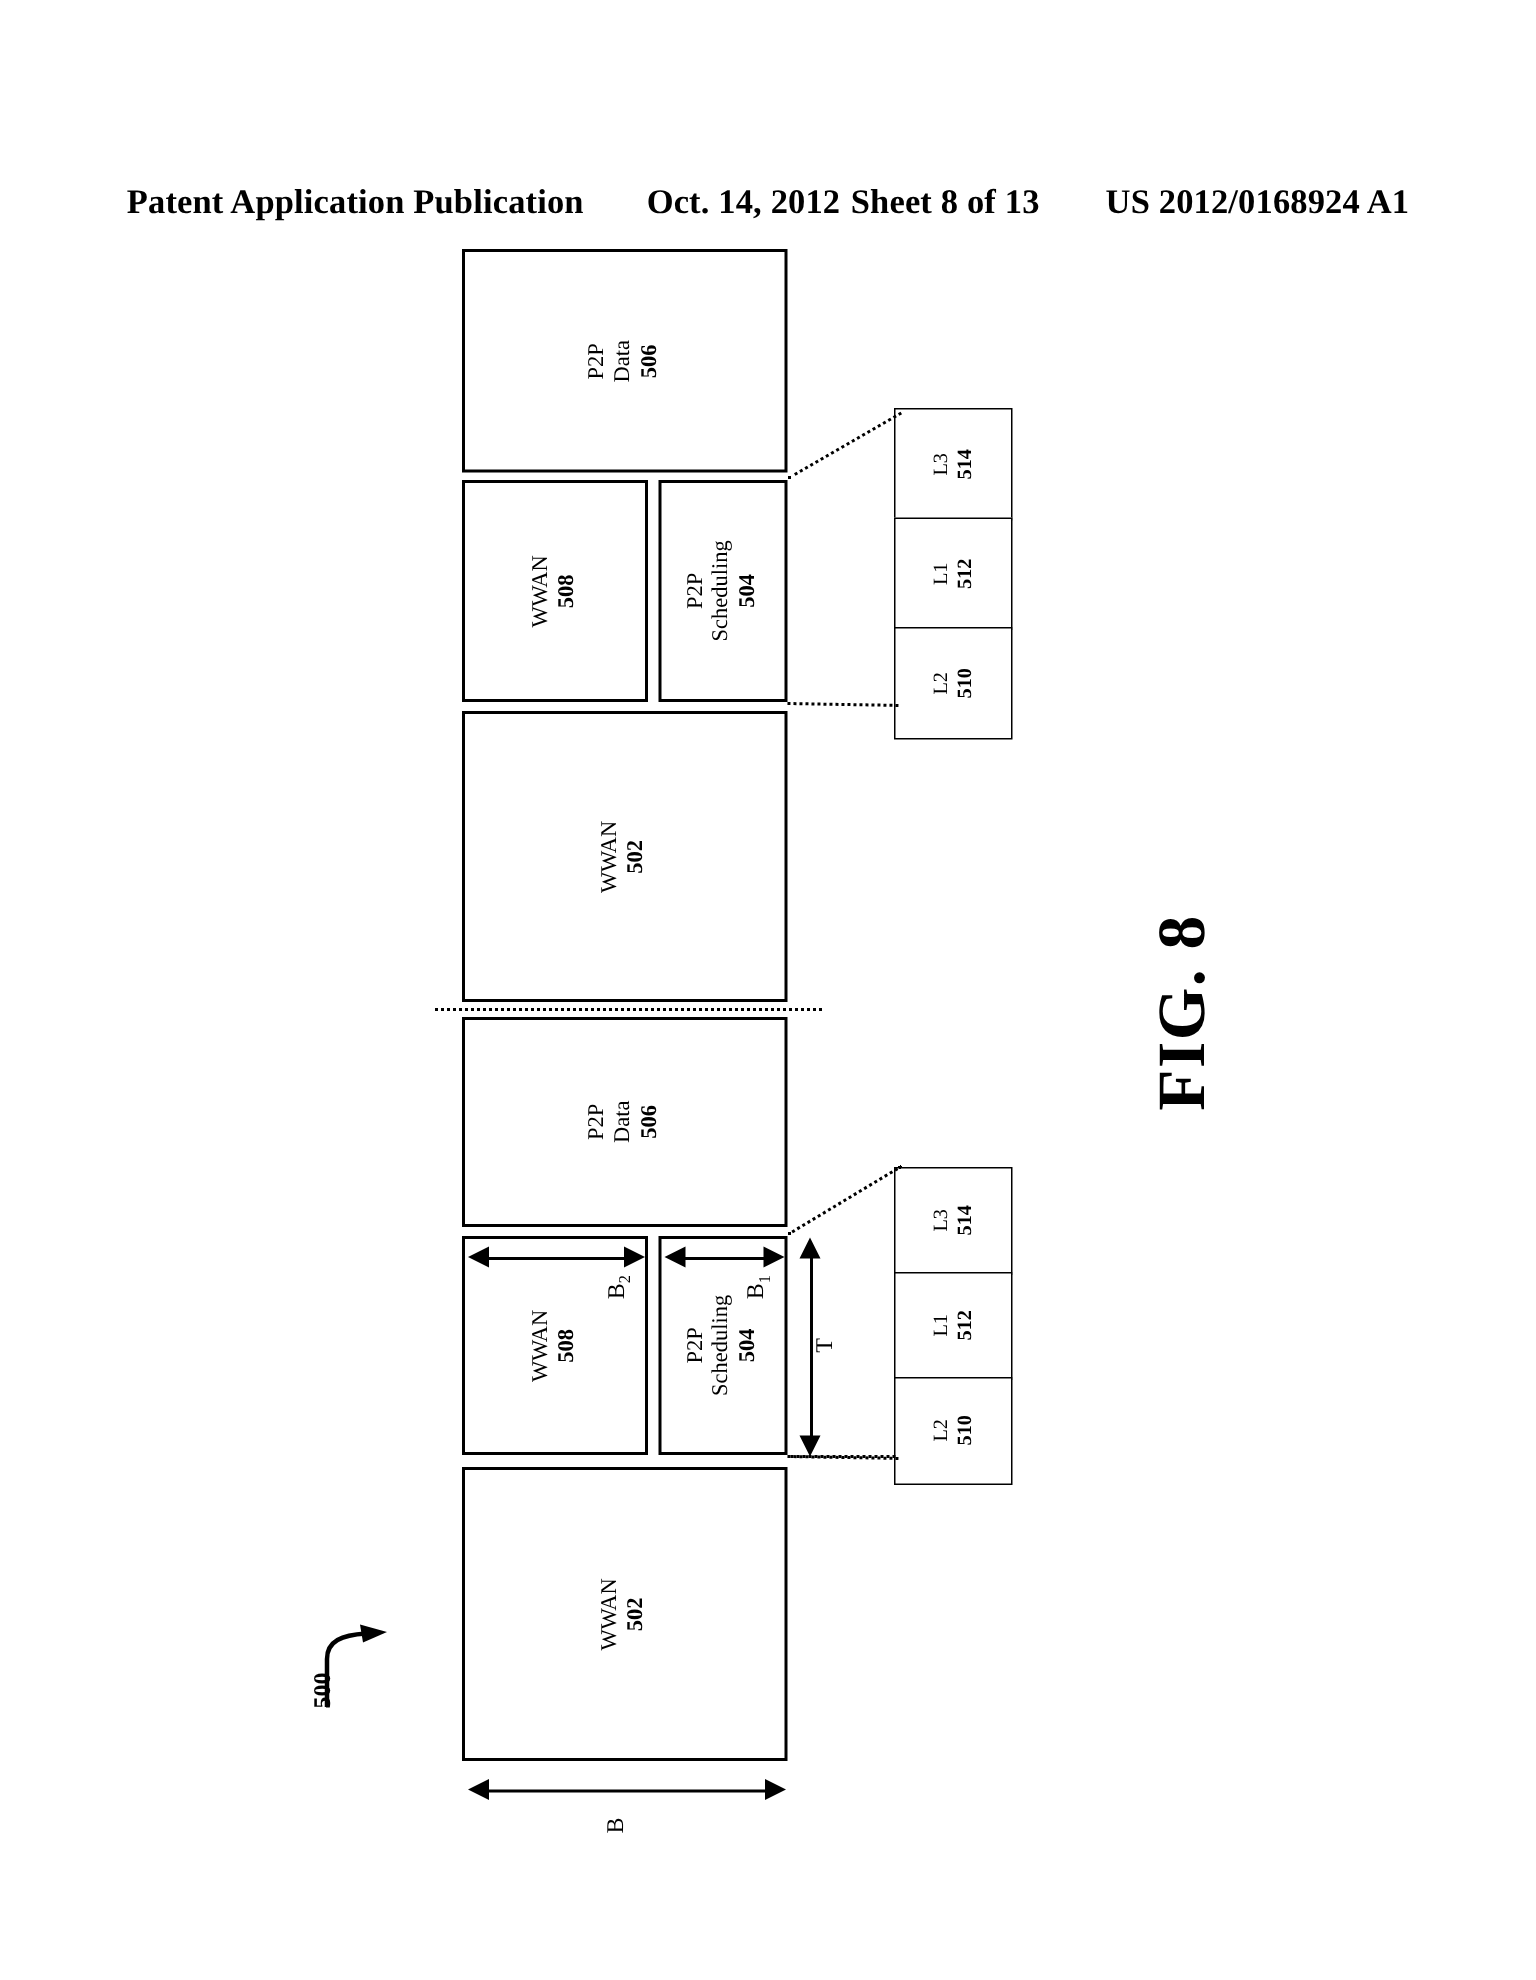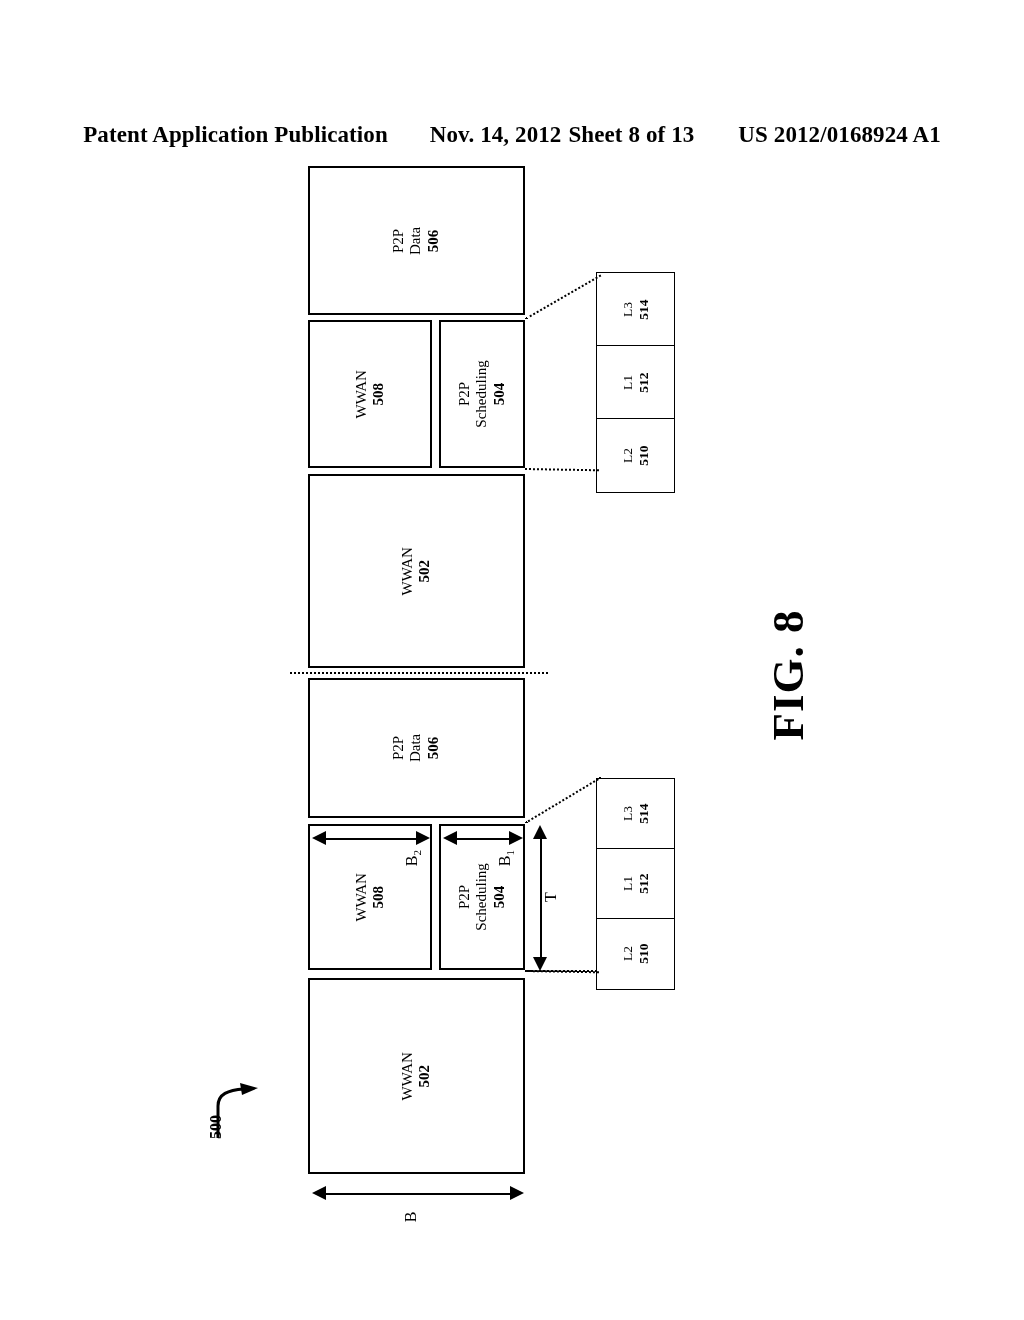--- a/index.html
+++ b/index.html
@@ -75,21 +75,21 @@
     display:inline-block;transform:rotate(-90deg);
     font-size:16px;font-weight:bold;font-family:"Liberation Serif", serif;
   }
   #ref500arrow{position:absolute;left:214px;top:1082px;}
 </style>
 </head>
 <body>
 
 <div id="hdr">
   <span class="h-pub">Patent Application Publication</span>
-  <span class="h-date">Nov. 14, 2012</span>
+  <span class="h-date">Oct. 14, 2012</span>
   <span class="h-sheet">Sheet 8 of 13</span>
   <span class="h-num">US 2012/0168924 A1</span>
 </div>
 
 <div id="fig">
 
   <div class="bx" style="left:308px;top:166px;width:217px;height:149px;">
     <div class="lbl">
       <div class="rot">
         <span class="ln">P2P</span>

